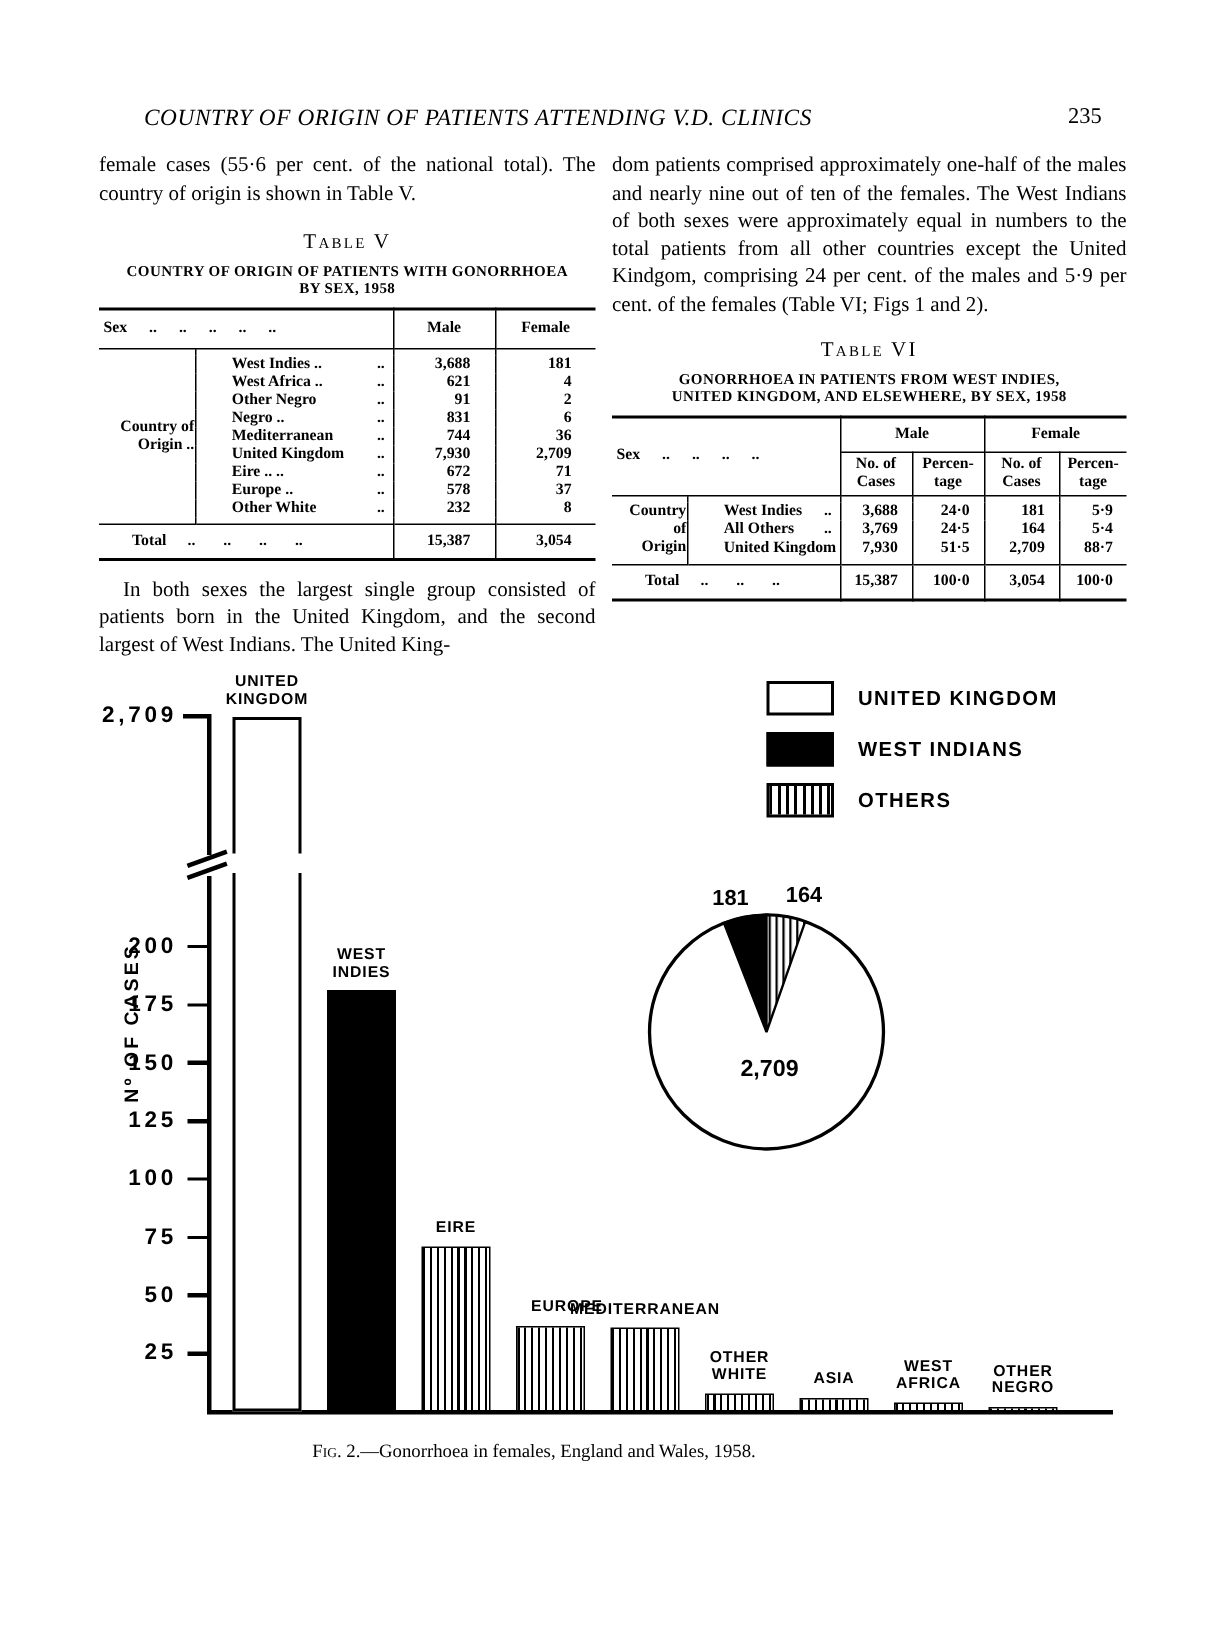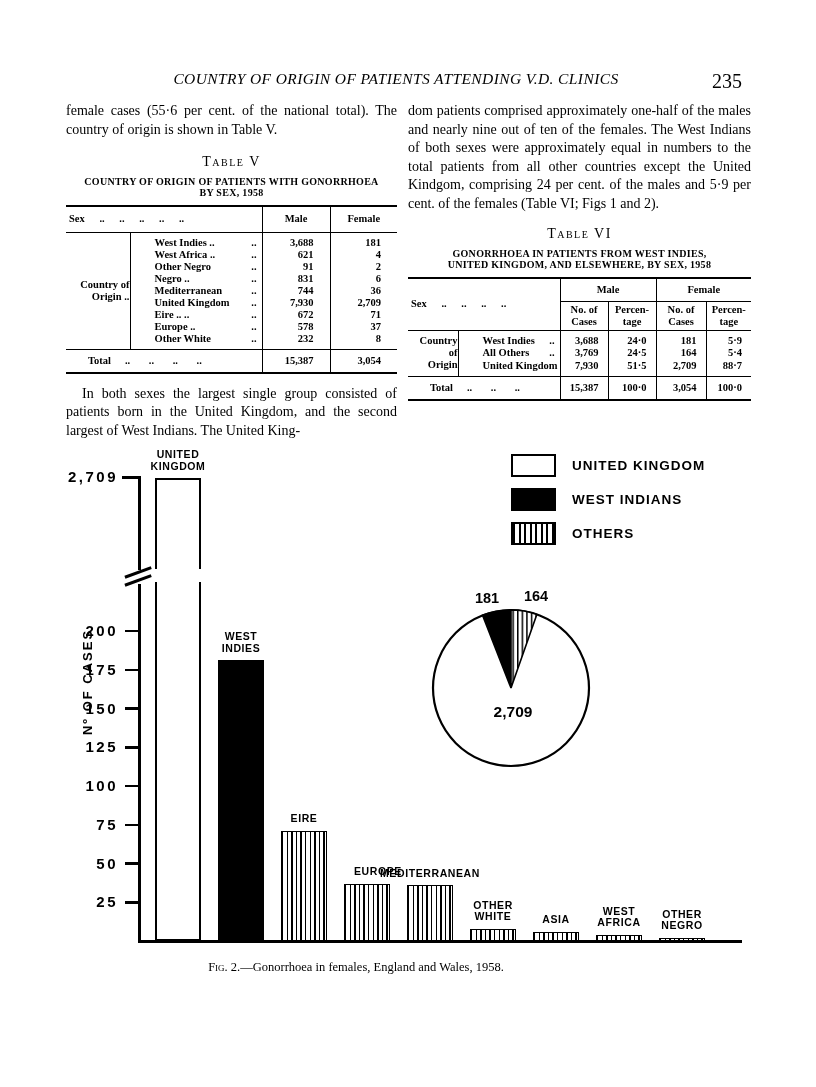--- a/index.html
+++ b/index.html
@@ -1,22 +1,22 @@
 <!DOCTYPE html>
 <html><head>
 <meta charset="utf-8">
 <style>
   html,body { margin:0; padding:0; background:#fff; }
   .page { position:relative; width:816px; height:1087px; background:#fff; color:#000;
           font-family:"Liberation Serif", serif; overflow:hidden; }
 
   
-  .header-title { position:absolute; top:70px; left:96px; width:600px; text-align:center;
+  .header-title { position:absolute; top:70px; left:96px; width:600px; 
                   font-style:italic; font-size:15.5px; letter-spacing:0.4px; white-space:nowrap; }
-  .page-number { position:absolute; top:70px; left:712px; font-size:20px; }
+  .page-number { position:absolute; top:70px; left:712px; font-size:15px; }
 
   
   .col { position:absolute; top:102px; text-align:justify; font-size:14px; line-height:18.5px; }
   .col-left  { left:66px;  width:331px; }
   .col-right { left:408px; width:343px; }
   .para2 { text-indent:16px; margin-top:11px; }
 
   
   .tbl-block { margin-top:14px; text-align:center; text-indent:0; }
   .tbl-title { font-variant:small-caps; font-size:14px; letter-spacing:1.5px; margin-bottom:4px; }

